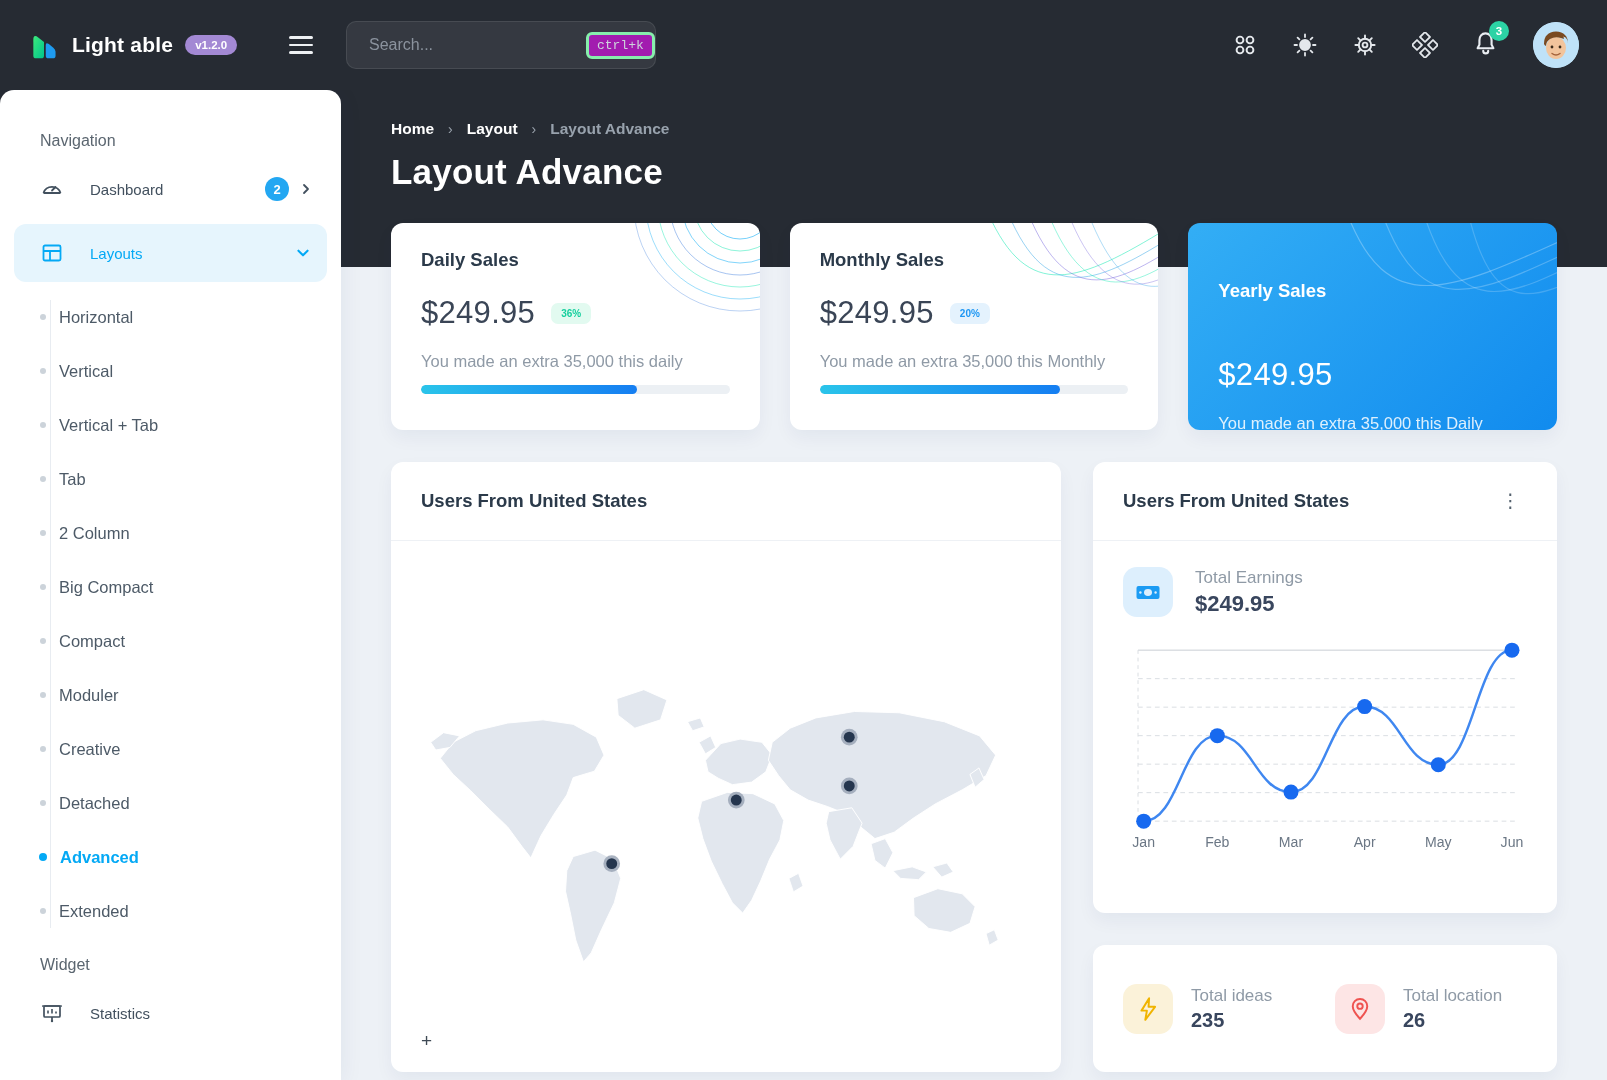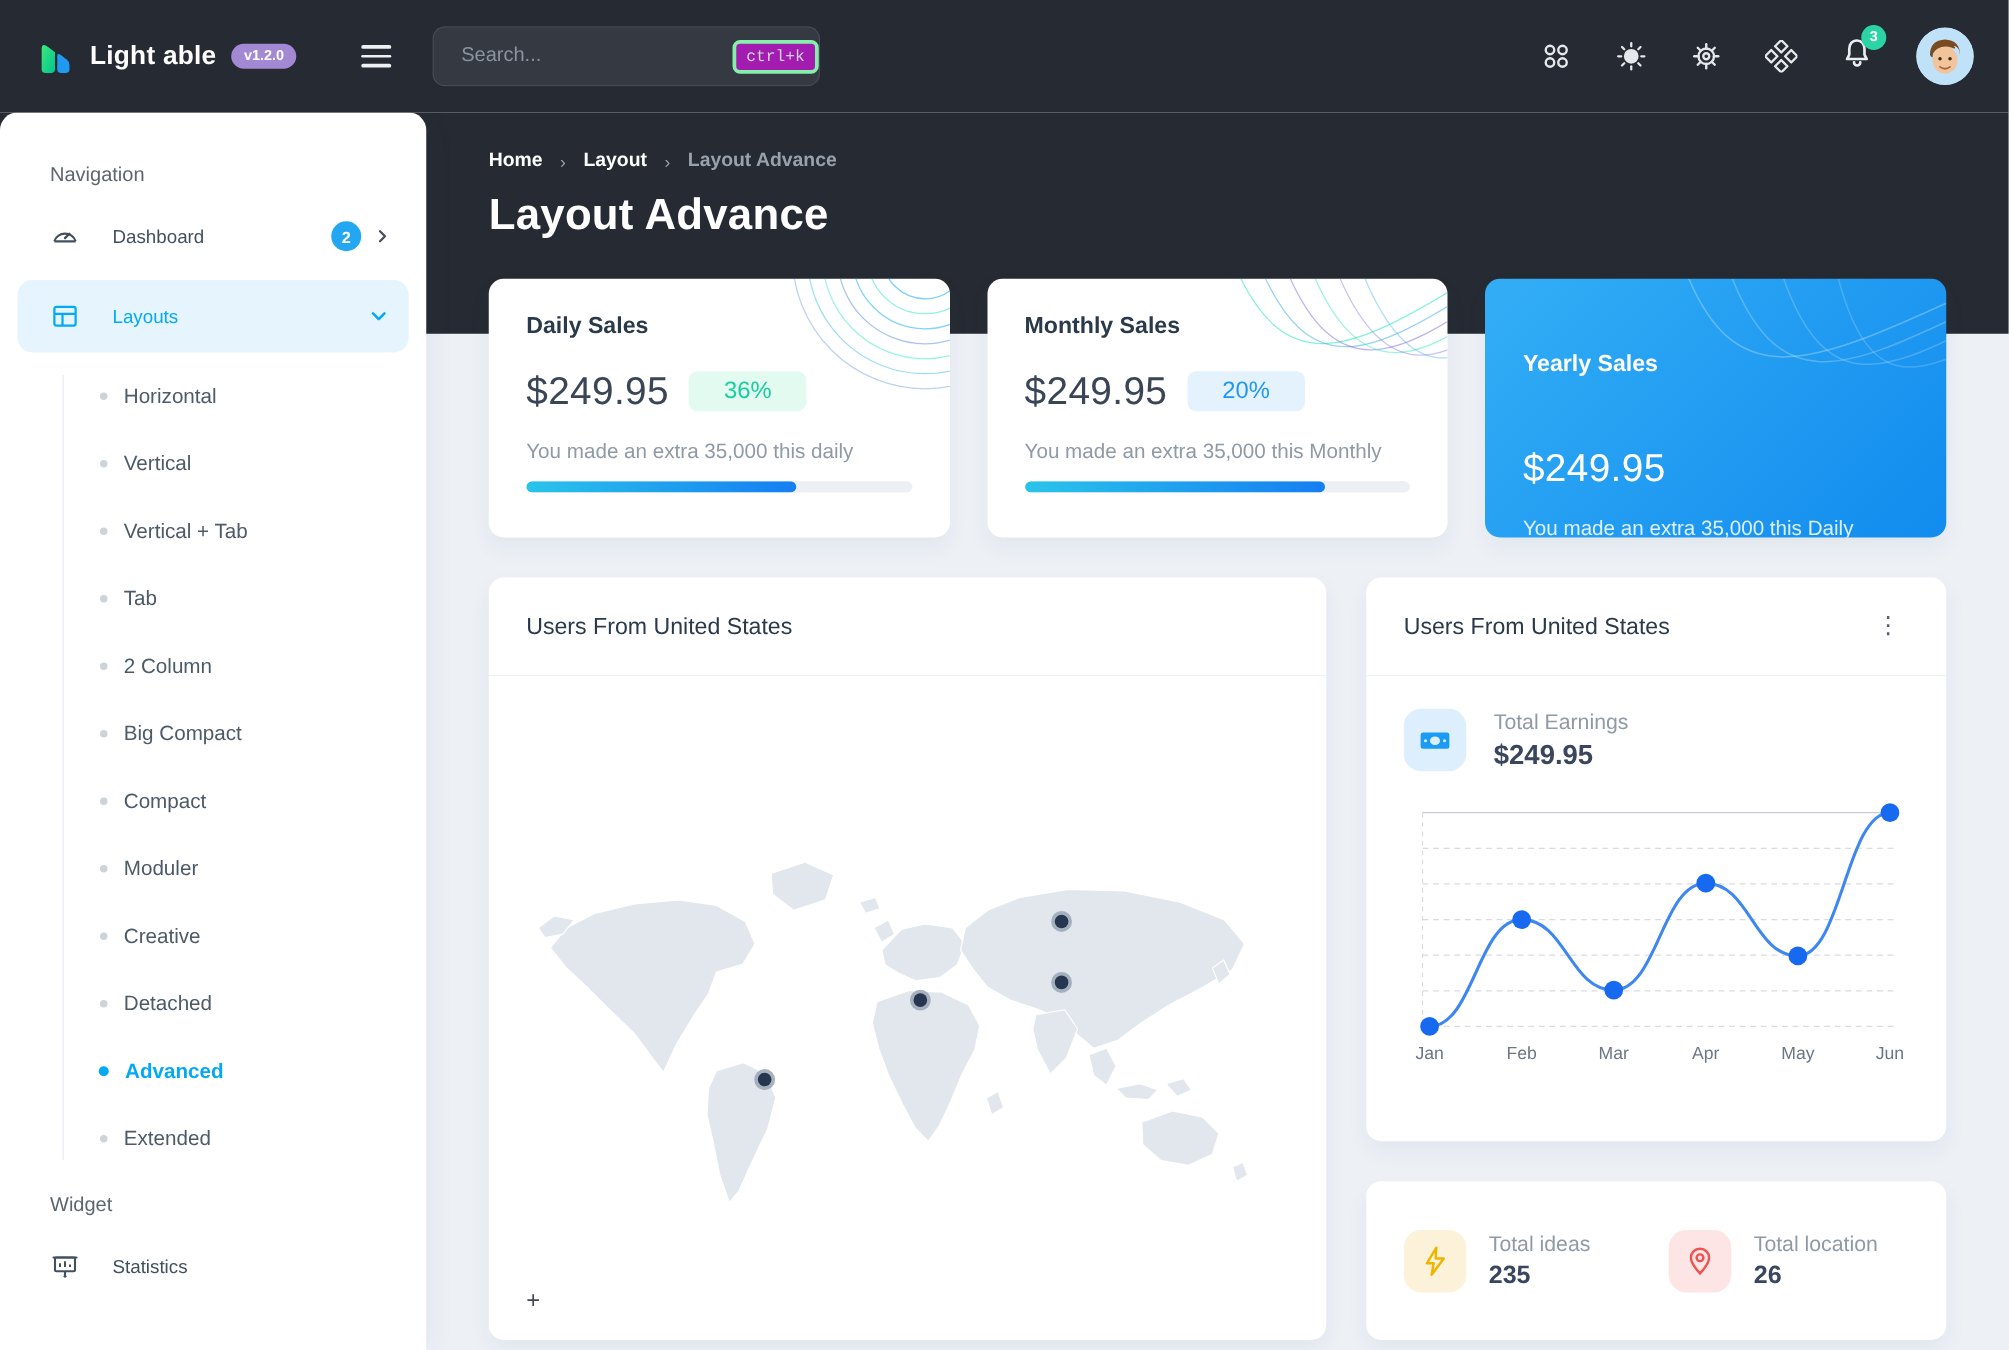--- a/index.html
+++ b/index.html
@@ -35,21 +35,21 @@
   .sidebar{position:absolute; top:90px; left:0; bottom:0; width:341px; background:#fff; z-index:4;
     border-radius:14px 14px 0 0; box-shadow:0 4px 24px rgba(27,46,94,.07); padding:28px 0 0 0; overflow:hidden;}
   .side-caption{color:#5b6670; font-size:16px; padding:14px 40px 10px; }
   .nav-item{display:flex; align-items:center; height:58px; padding:0 28px 0 40px; cursor:pointer; color:var(--side-text);}
   .nav-item .nv-label{font-size:15px; margin-left:26px; flex:1;}
   .nav-item.active-parent{background:#e6f5fd; border-radius:12px; margin:6px 14px; padding:0 16px 0 26px; color:var(--accent);}
   .nav-item.active-parent .nv-label{color:var(--accent); font-weight:500;}
   .count-badge{width:24px; height:24px; border-radius:50%; background:#23a7f2; color:#fff; font-size:13px; font-weight:600; display:flex; align-items:center; justify-content:center; margin-right:10px;}
   .subnav{position:relative; margin:8px 0 4px;}
   .subnav::before{content:""; position:absolute; left:50px; top:10px; bottom:10px; width:1px; background:#e8ecf1;}
-  .subitem{display:flex; align-items:center; height:54px; padding-left:80px; cursor:pointer;}
+  .subitem{display:flex; align-items:center; height:54px; padding-left:40px; cursor:pointer;}
   .subitem .dot{width:6px; height:6px; border-radius:50%; background:#ccd3da; margin-right:13px; flex:none;}
   .subitem .sub-label{font-size:16.5px; color:var(--sub-text);}
   .subitem.active .dot{background:var(--accent); width:8px; height:8px; margin-left:-1px;}
   .subitem.active .sub-label{color:var(--accent); font-weight:600;}
   .chev{flex:none;}
 
   
   .main{position:absolute; top:90px; left:341px; right:0; bottom:0; z-index:2; padding:30px 50px 0 50px;}
   .breadcrumb{display:flex; align-items:center; gap:14px; font-size:15.5px; position:relative; z-index:2;}
   .breadcrumb .bc-link{color:#fff; font-weight:600; cursor:pointer;}
@@ -57,36 +57,36 @@
   .breadcrumb .bc-current{color:#98a2ad; font-weight:600;}
   .page-title{color:#fff; font-size:35px; font-weight:700; margin-top:14px; position:relative; z-index:2; letter-spacing:.2px;}
 
   .grid-row1{display:grid; grid-template-columns:repeat(3,1fr); gap:30px; margin-top:31px; position:relative; z-index:2;}
   .card{background:#fff; border-radius:12px; box-shadow:0 8px 18px rgba(27,46,94,.05);}
   .sale-card{position:relative; height:207px; padding:26px 30px; overflow:hidden;}
   .sale-card .deco{position:absolute; top:0; right:0; pointer-events:none;}
   .sale-title{font-size:18.5px; font-weight:600; color:var(--card-title); position:relative;}
   .sale-row{display:flex; align-items:center; gap:16px; margin-top:24px; position:relative;}
   .amount{font-size:31px; font-weight:500; color:var(--amount); letter-spacing:.3px;}
-  .badge{font-size:19px; font-weight:400; padding:5px 28px; border-radius:7px;}
+  .badge{font-size:10px; font-weight:700; padding:5px 10px; border-radius:7px;}
   .badge-green{background:#e2faf0; color:#17cf9e;}
   .badge-blue{background:#e4f2fd; color:#1e97f3;}
   .sale-note{margin-top:21px; font-size:16.5px; color:var(--gray-text); position:relative;}
   .progress{margin-top:14px; height:9px; border-radius:6px; background:#ecf0f4; position:relative; overflow:hidden;}
   .progress-fill{height:100%; border-radius:6px; background:linear-gradient(90deg,#2ac4ea,#157ef2);}
   .sale-card.primary{background:linear-gradient(135deg,#33aef5 0%,#118bee 100%);}
   .sale-card.primary .sale-title,.sale-card.primary .amount{color:#fff;margin-top:31px;}
   .sale-card.primary .sale-note{color:rgba(255,255,255,.85);}
   .sale-card.primary .progress{background:rgba(255,255,255,.28);}
   .sale-card.primary .progress-fill{background:#fff;}
 
   .grid-row2{display:grid; grid-template-columns:670px 1fr; gap:32px; margin-top:32px; position:relative; z-index:2;}
   .map-card{height:610px; display:flex; flex-direction:column; overflow:hidden;}
   .card-head{display:flex; align-items:center; justify-content:space-between; padding:28px 30px; border-bottom:1px solid #eef1f5;}
-  .card-head-title{font-size:18.5px; font-weight:400; color:var(--card-title);}
+  .card-head-title{font-size:18.5px; font-weight:700; color:var(--card-title);}
   .kebab{color:#53606d; font-size:19px; letter-spacing:1px; cursor:pointer; line-height:10px; padding:4px 6px;}
   .map-body{flex:1; position:relative; padding:8px 14px;}
   .map-body svg{width:100%; height:100%;}
   .map-zoom{position:absolute; left:30px; bottom:22px; color:#3f4a55; font-size:19px; cursor:pointer; line-height:1;}
 
   .right-col{display:flex; flex-direction:column; gap:32px;}
   .chart-card{height:451px; display:flex; flex-direction:column;}
   .chart-body{padding:26px 30px 10px;}
   .earn-row{display:flex; align-items:center; gap:22px;}
   .icon-box{width:50px; height:50px; border-radius:14px; display:flex; align-items:center; justify-content:center; flex:none;}

